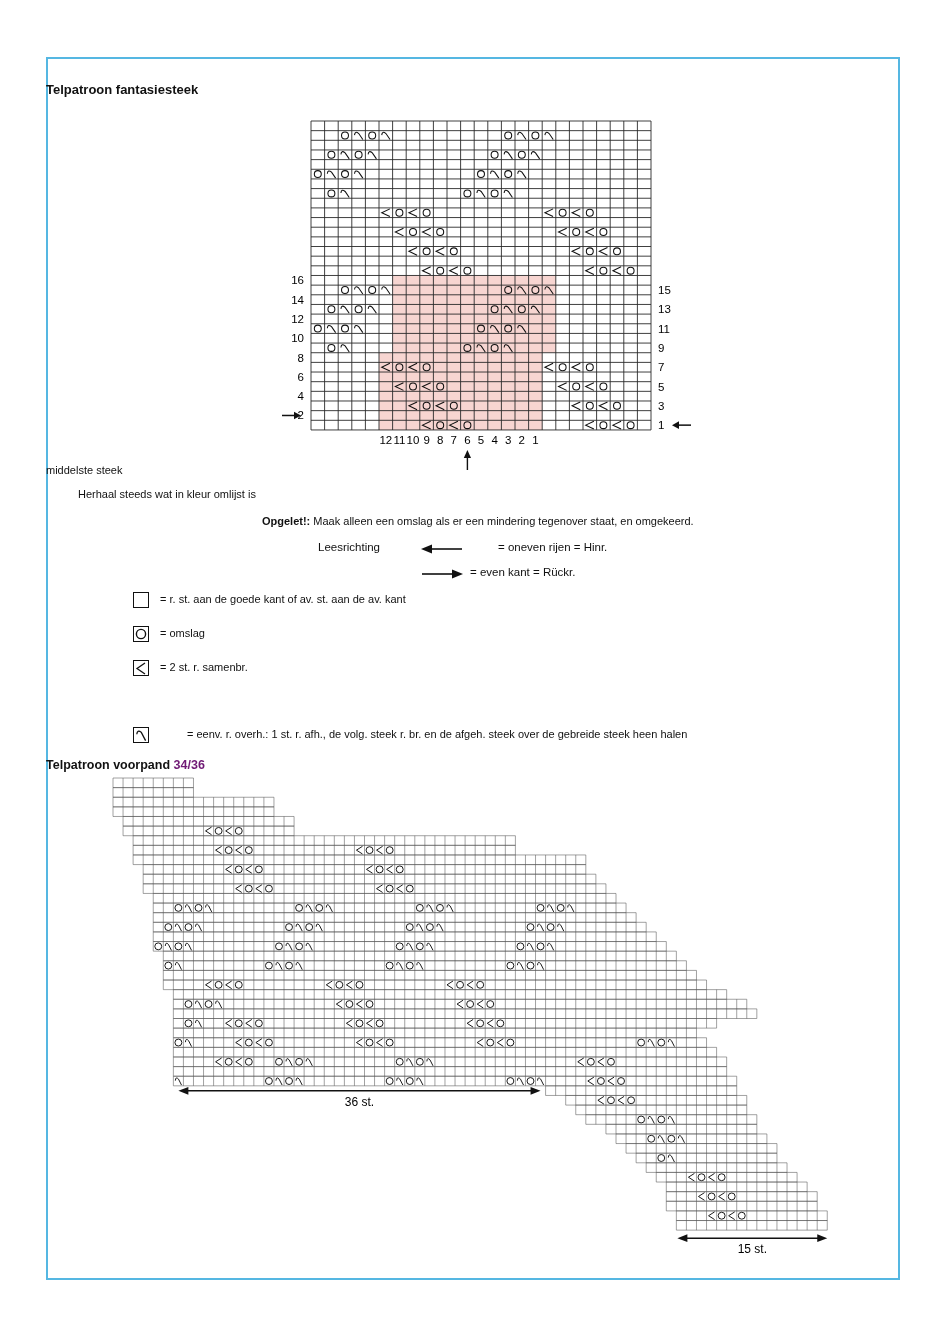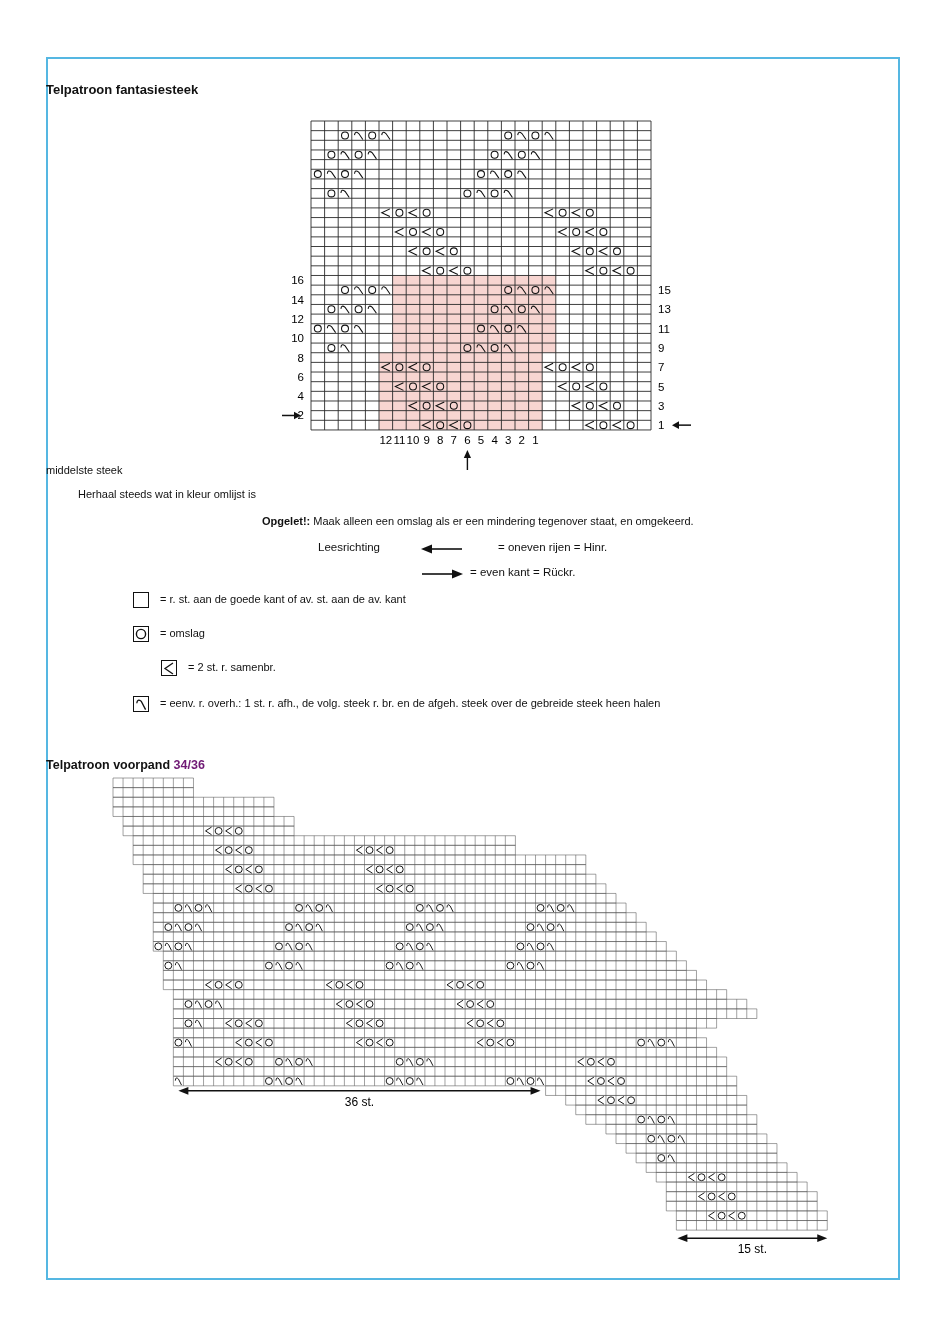--- a/index.html
+++ b/index.html
@@ -213,29 +213,29 @@
   <span class="lgtext">= r. st. aan de goede kant of av. st. aan de av. kant</span>
 </div>
 <div class="legend-row" style="top:626px;">
   <span class="lgbox">
       <svg width="14" height="14">
         <circle cx="7" cy="7" r="4.6" fill="none" stroke="#111" stroke-width="1.4"></circle>
       </svg>
     </span>
   <span class="lgtext">= omslag</span>
 </div>
-<div class="legend-row" style="top:660px;margin-left:28px;">
+<div class="legend-row" style="top:660px;">
   <span class="lgbox">
       <svg width="14" height="14">
         <polyline points="11,2 3,7.5 11,13" fill="none" stroke="#111" stroke-width="1.3"></polyline>
       </svg>
     </span>
   <span class="lgtext">= 2 st. r. samenbr.</span>
 </div>
-<div class="legend-row" style="top:696px;">
+<div class="legend-row" style="top:727px;gap:27px;">
   <span class="lgbox">
       <svg width="14" height="14">
         <path d="M2.8,6.2 Q3.2,1.4 7.2,4.2 L11.6,12.6" fill="none" stroke="#111" stroke-width="1.3"></path>
       </svg>
     </span>
   <span class="lgtext">= eenv. r. overh.: 1 st. r. afh., de volg. steek r. br. en de afgeh. steek over de gebreide steek heen halen</span>
 </div>
 
 <div class="abs ctr t2" style="top:758px;">
   <span>Telpatroon voorpand </span><span class="magenta" id="sizeSpan" style="color: #701a75;">34/36</span>

